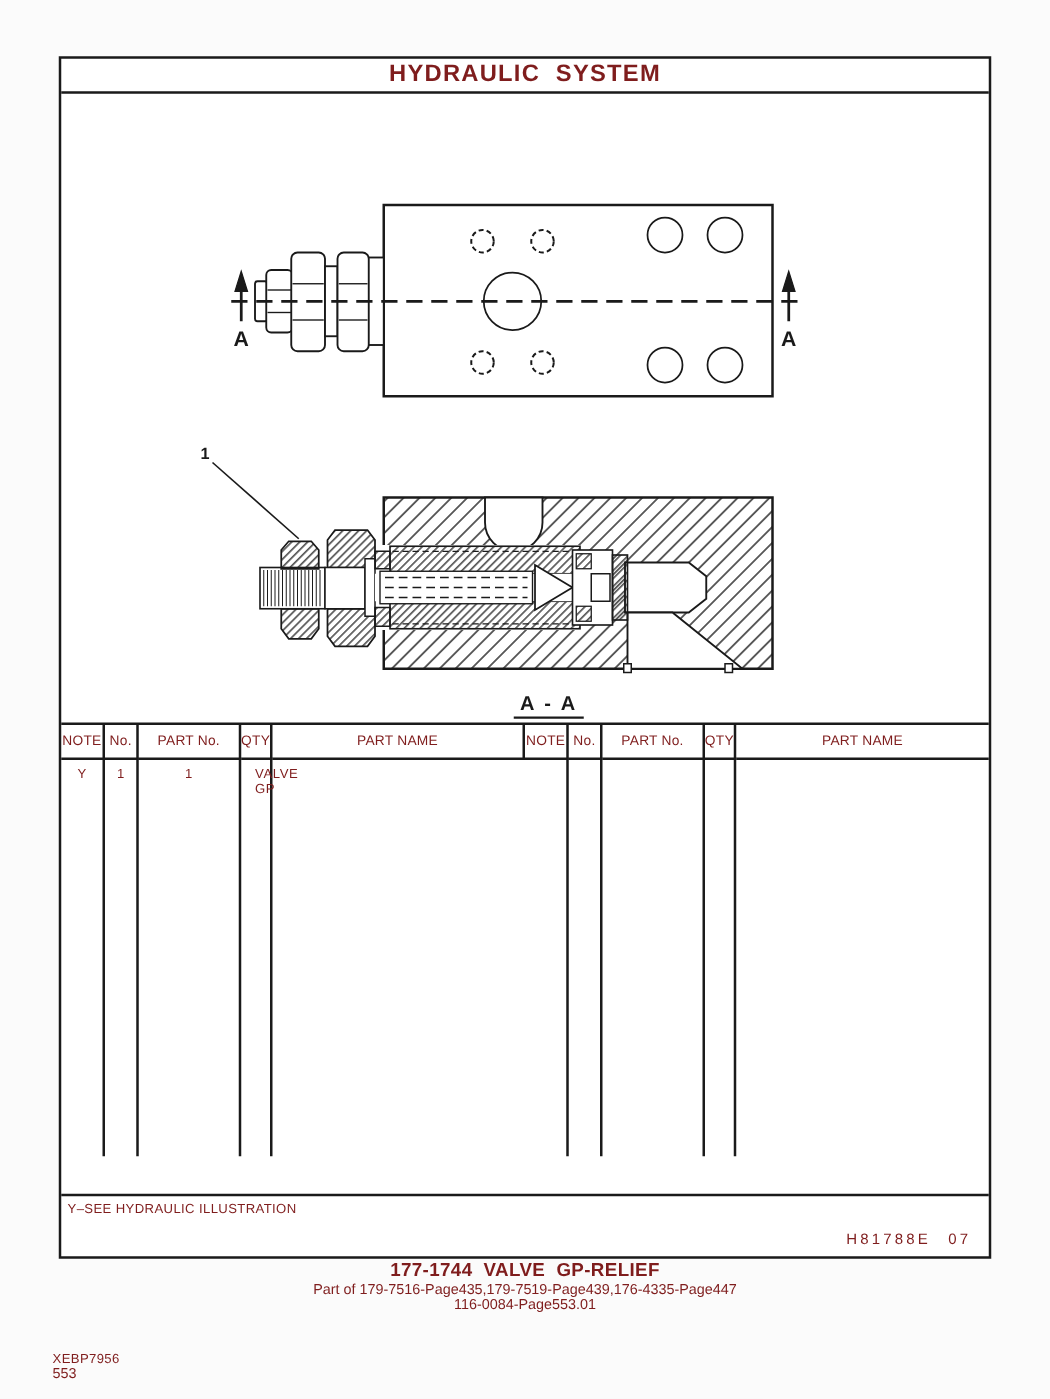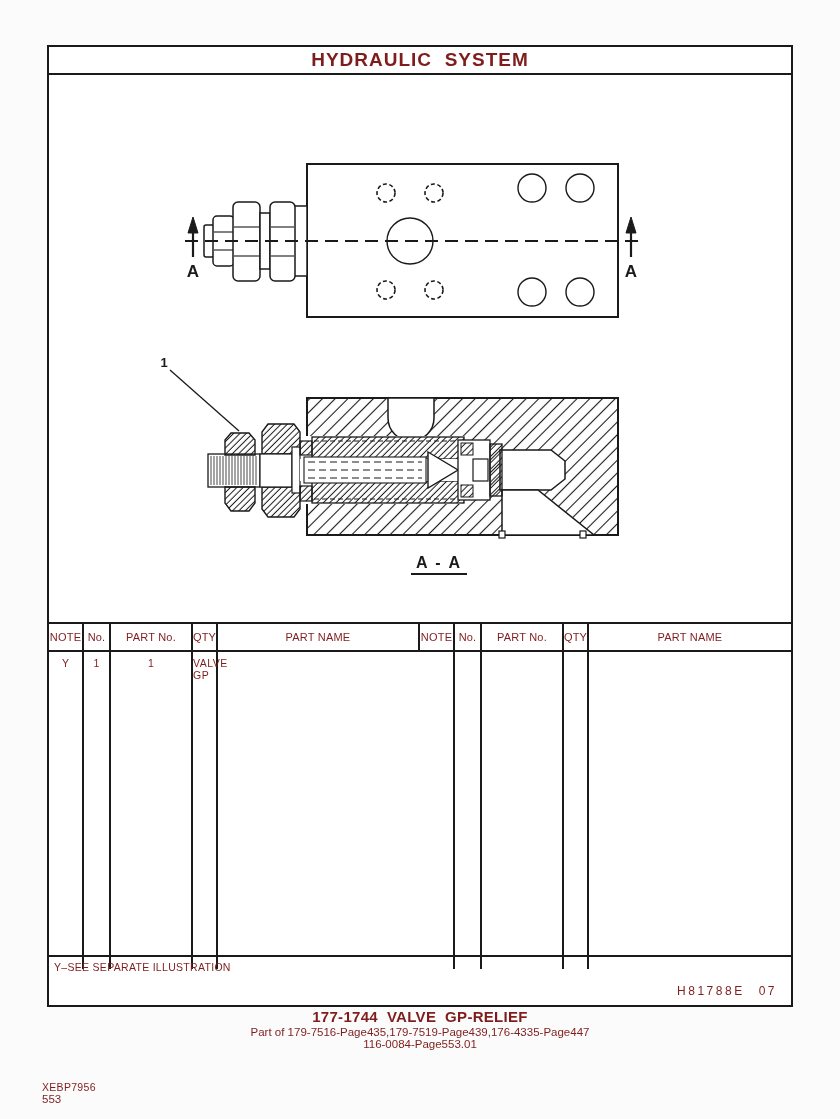--- a/index.html
+++ b/index.html
@@ -19,21 +19,21 @@
     border-bottom:2px solid #1a1a1a;
     display:flex; align-items:center; justify-content:center;
   }
   .title-band .title {
     font-size:19px; font-weight:bold; letter-spacing:1px; white-space:pre;
   }
   .drawing {
     position:absolute; left:0; top:28px; width:742px; height:533px;
   }
   .parts-table {
-    position:absolute; left:0; top:575px; width:742px; height:347px;
+    position:absolute; left:0; top:531px; width:742px; height:347px;
     border-top:2px solid #1a1a1a;
   }
   .half {
     position:absolute; top:0; bottom:0; width:371px;
     display:grid;
     grid-template-columns:35px 27px 82px 25px 1fr;
     grid-template-rows:28px 1fr;
   }
   .half.left  { left:0; }
   .half.right { left:371px; }
@@ -42,21 +42,21 @@
     display:flex; align-items:center; justify-content:center;
     font-size:11px; letter-spacing:0.2px; white-space:nowrap;
   }
   .half.right .hcell:nth-child(5) { border-right:none; }
   .bcol {
     border-right:2px solid #1a1a1a;
     padding-top:5px; text-align:center;
     font-size:10.5px;
   }
   .half.right .bcol:last-child { border-right:none; }
-  .bcol.name { text-align:left; padding-left:0; letter-spacing:0.5px; }
+  .bcol.name { text-align:left; padding-left:11px; letter-spacing:0.5px; }
   .bcol .partno { letter-spacing:3px; }
   .footnote-band {
     position:absolute; left:0; top:908px; width:742px; height:50px;
     border-top:2px solid #1a1a1a;
   }
   .footnote-band .note {
     position:absolute; left:5px; top:4px;
     font-size:10.5px; letter-spacing:0.3px;
   }
   .doc-code {
@@ -242,21 +242,21 @@
         <div class="hcell">PART NAME</div>
         <div class="bcol"></div>
         <div class="bcol"></div>
         <div class="bcol"></div>
         <div class="bcol"></div>
         <div class="bcol"></div>
       </div>
     </div>
 
     <div class="footnote-band">
-      <span class="note">Y–SEE SEPARATE ILLUSTRATION</span>
+      <span class="note">Y–SEE HYDRAULIC ILLUSTRATION</span>
       <span class="doc-code">
         <span>H81788E</span><span class="rev">07</span>
       </span>
     </div>
   </div>
 
   <div class="caption">
     <div class="l1">177-1744  VALVE  GP-RELIEF</div>
     <div class="l2">Part of 179-7516-Page435,179-7519-Page439,176-4335-Page447</div>
     <div class="l3">116-0084-Page553.01</div>

